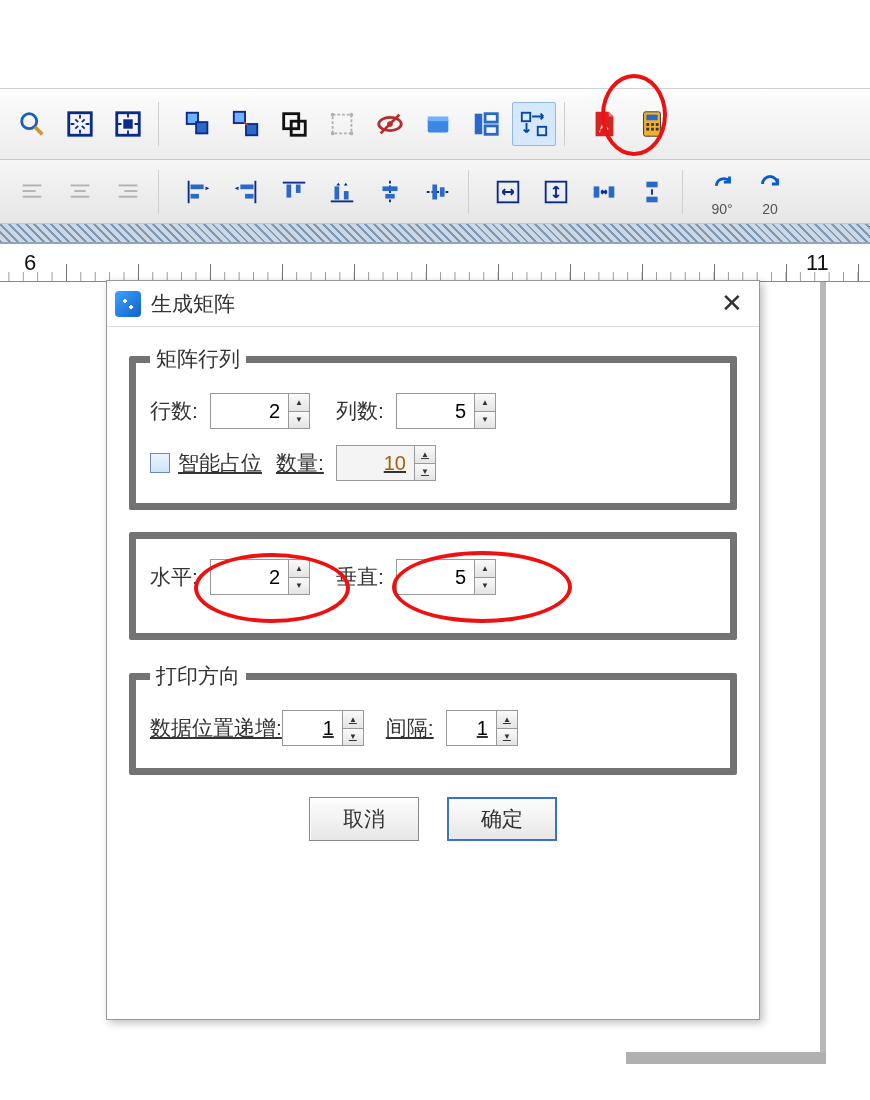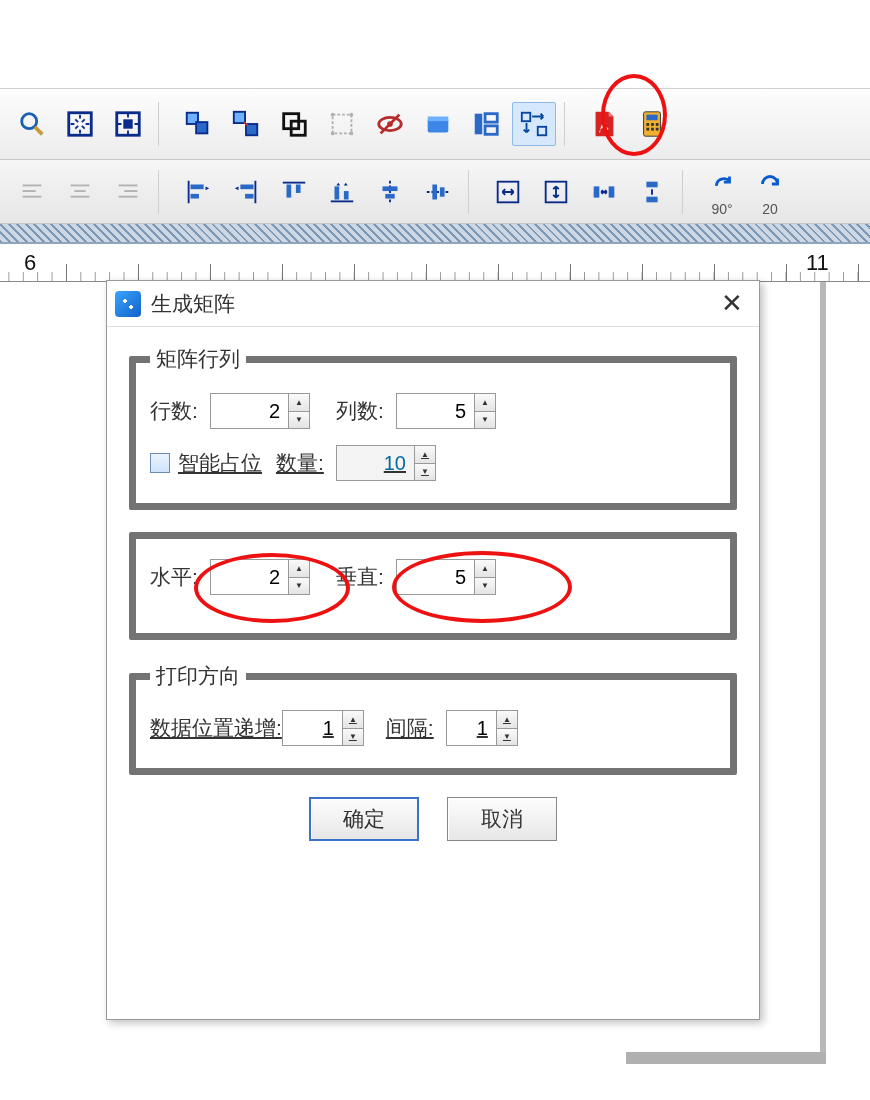--- a/index.html
+++ b/index.html
@@ -129,21 +129,21 @@
   .lbl.wide { min-width: 130px;}
   .spin {
     display:flex; align-items:stretch; height:36px;
   }
   .spin input {
     width: 78px; height:36px; text-align:right;
     padding: 0 8px; font-size: 20px;
     border: 1px solid #999; border-right:none;
     background:#fff;
   }
-  .spin input:disabled { background:#f4f4f4; color:#0369a1;}
+  .spin input:disabled { background:#f4f4f4; color:#a16207;}
   .spin .ar {
     width: 22px; display:flex; flex-direction:column;
     border:1px solid #999;
   }
   .spin .ar span{
     flex:1; display:flex;align-items:center;justify-content:center;
     background:linear-gradient(#fafafa,#e4e4e4);
     font-size:8px; cursor:pointer;
   }
   .spin .ar span:first-child{border-bottom:1px solid #999;}
@@ -518,21 +518,21 @@
           <input style="width: 50px;" value="1">
           <div class="ar">
               <span>▲</span>
               <span>▼</span>
             </div>
         </div>
       </div>
     </fieldset>
 
     <div class="btns">
+      <div class="btn">
+          <span>取消</span>
+        </div>
       <div class="btn primary">
           <span>确定</span>
         </div>
-      <div class="btn">
-          <span>取消</span>
-        </div>
     </div>
   </div>
 </div>
 
 </body></html>

